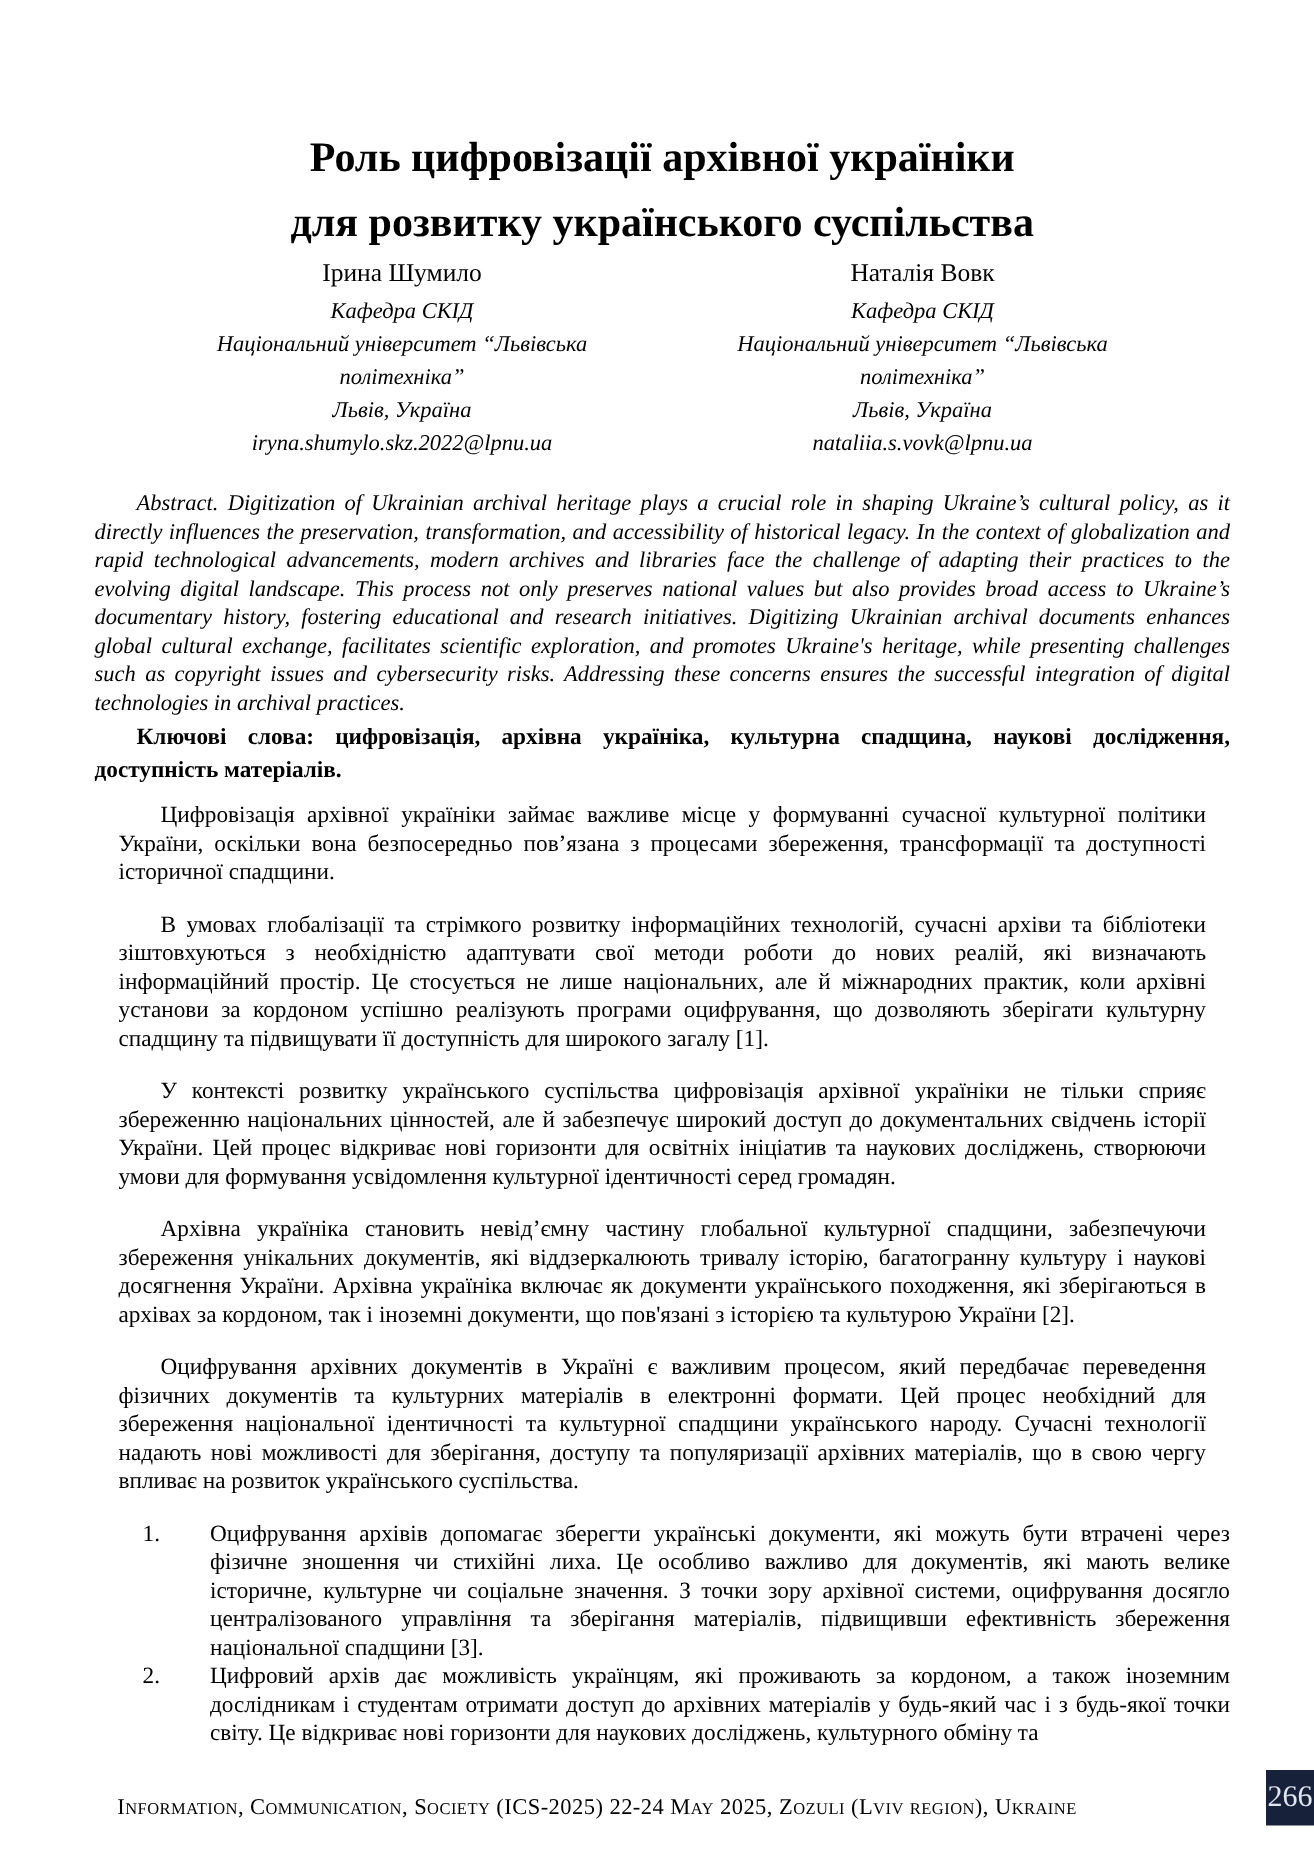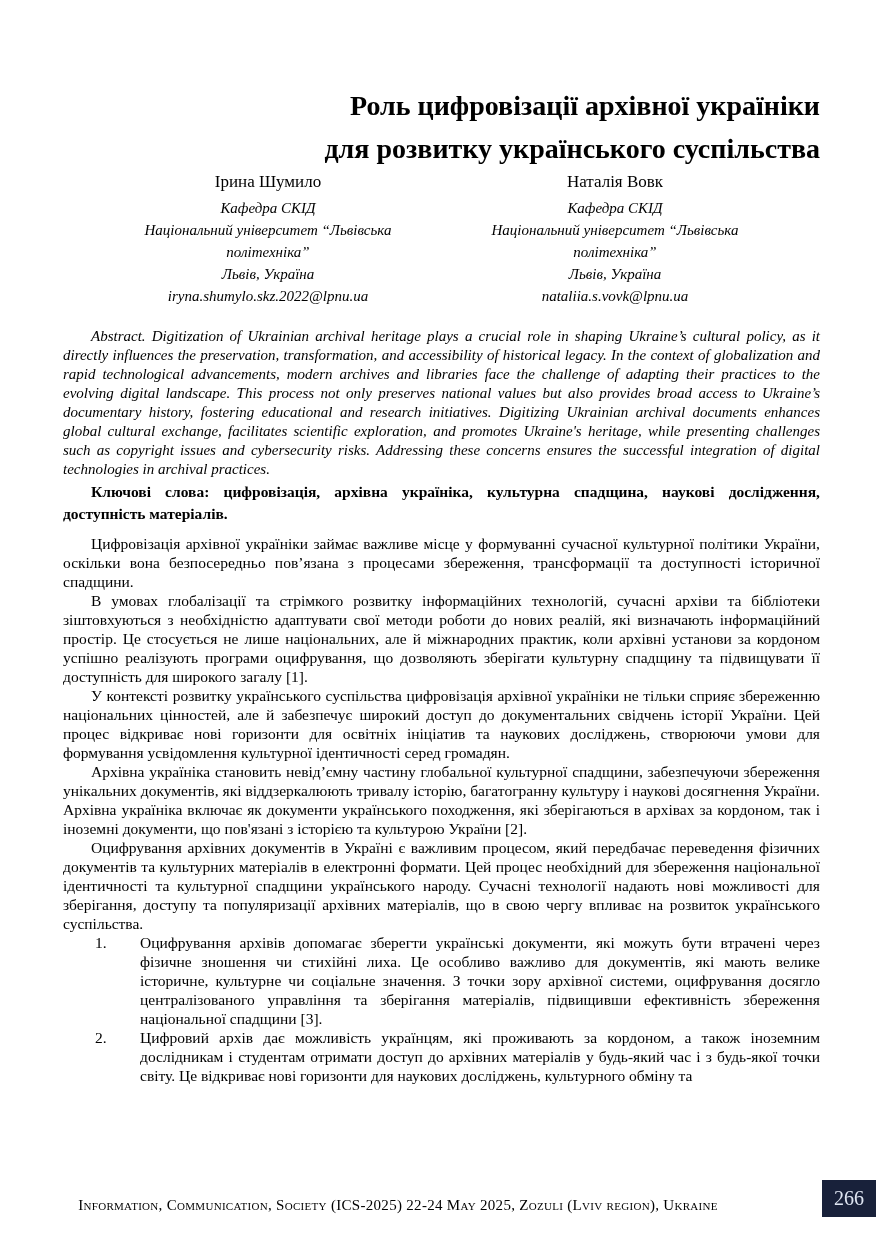--- a/index.html
+++ b/index.html
@@ -14,21 +14,21 @@
     overflow: hidden;
   }
   .page {
     position: absolute;
     left: 63px;
     top: 0;
     width: 757px;
   }
   h1.title {
     margin: 84px 0 0 0;
-    text-align: right;
+    text-align: center;
     font-size: 28px;
     font-weight: bold;
     line-height: 43px;
   }
   h1.title .tl { display: block; }
   .authors {
     display: flex;
     justify-content: space-between;
     padding: 0 40px;
   }
@@ -57,21 +57,21 @@
   }
   p.keywords {
     margin: 2px 0 0 0;
     font-size: 15.5px;
     font-weight: bold;
     line-height: 22px;
     text-align: justify;
     text-indent: 28px;
   }
   p.body-p {
-    margin: 0;
+    margin: 16px;
     font-size: 15.5px;
     line-height: 19px;
     text-align: justify;
     text-indent: 28px;
   }
   p.body-p.first { margin-top: 9px; }
   ol.factors {
     margin: 0;
     padding: 0;
     list-style: none;
@@ -97,21 +97,21 @@
     width: 796px;
     text-align: center;
     font-variant: small-caps;
     font-size: 15px;
     letter-spacing: 0.3px;
   }
   .pagenum-box {
     position: absolute;
     right: 0;
     bottom: 23px;
-    width: 54px;
+    width: 32px;
     height: 37px;
     line-height: 37px;
     text-align: center;
     color: #dfe6f2;
     font-size: 20px;
   }
 </style>
 </head>
 <body>
 

